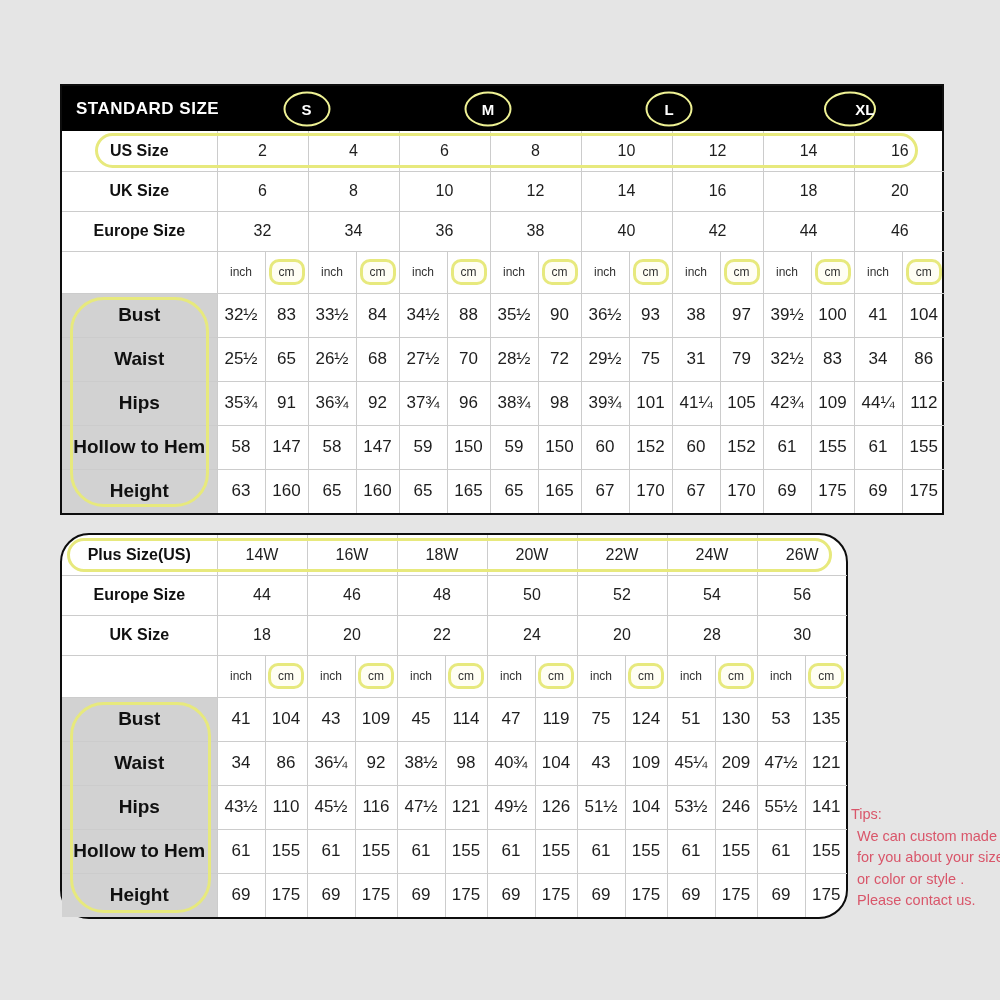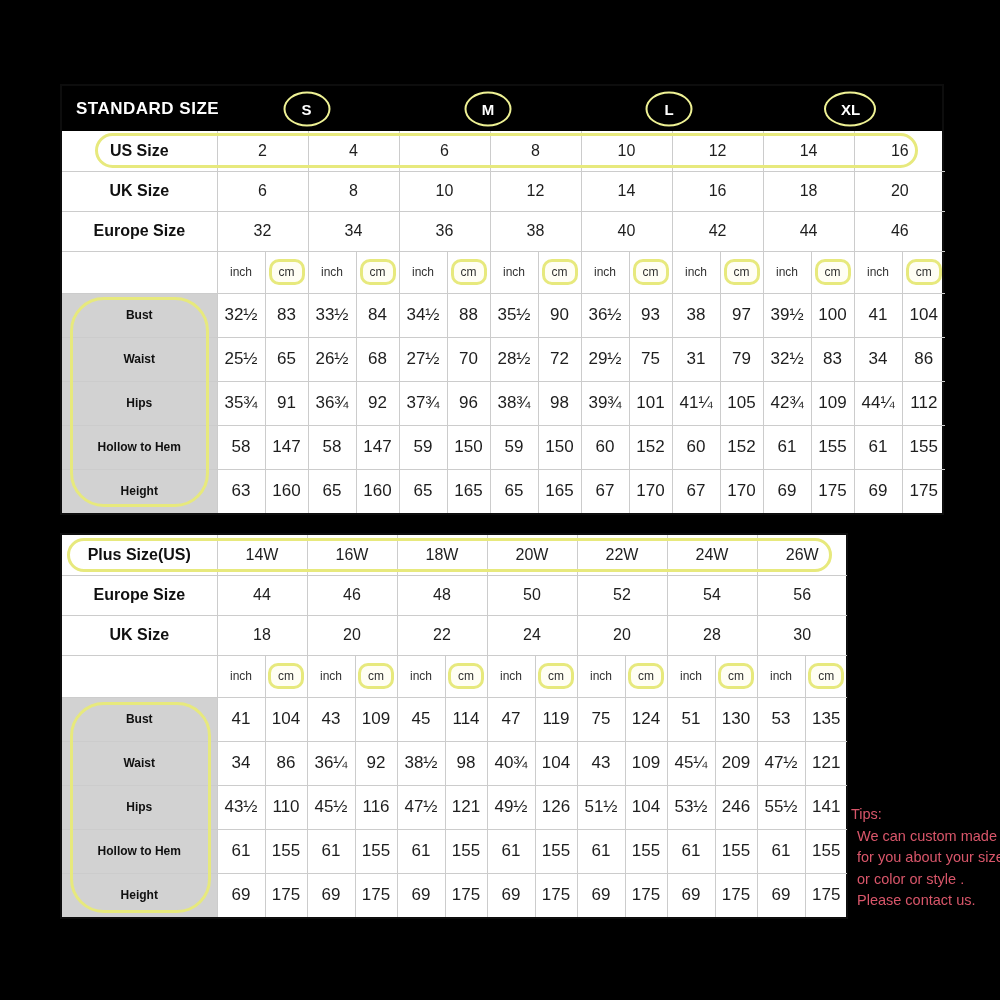--- a/index.html
+++ b/index.html
@@ -4,48 +4,48 @@
 <style>
   :root{
     --hl:#e7e97d;
     --grid:#cccccc;
     --label-bg:#d2d2d2;
     --ink:#1e1e1e;
     --tips:#d9566a;
   }
   *{box-sizing:border-box;margin:0;padding:0;}
   body{background:#fff;font-family:"Liberation Sans","DejaVu Sans",sans-serif;}
-  .page{position:relative;width:1000px;height:1000px;background:#000000;overflow:hidden;}
+  .page{position:relative;width:1000px;height:1000px;background:#e5e5e5;overflow:hidden;}
 
   .table-box{position:absolute;background:#fff;border:2px solid #0d0d0d;}
   .top-box{left:60px;top:84px;width:884px;}
-  .bottom-box{left:60px;top:533px;width:788px;}
+  .bottom-box{left:60px;top:533px;width:788px;border-radius:29px;}
 
   .black-header{position:relative;height:45px;background:#000;display:flex;align-items:center;padding-left:14px;overflow:visible;}
   .black-header .title{color:#fff;font-weight:bold;font-size:17px;letter-spacing:.5px;}
   .size-circle{position:absolute;top:50%;transform:translate(-50%,-50%);
     width:47px;height:35px;border:2.5px solid #eef194;border-radius:50%;
     display:flex;align-items:center;justify-content:center;
     color:#fff;font-weight:bold;font-size:15px;}
   .size-circle.c0{left:27.8%;}
   .size-circle.c1{left:48.4%;}
   .size-circle.c2{left:69.0%;}
-  .size-circle.c3{left:89.6%;width:52px;}
+  .size-circle.c3{left:89.6%;width:52px;justify-content:flex-end;}
 
   table{border-collapse:collapse;table-layout:fixed;width:100%;}
   td{border:1px solid var(--grid);text-align:center;vertical-align:middle;
      font-size:17px;color:var(--ink);padding:0;overflow:hidden;}
   tr td:first-child{border-left:0;}
   tr td:last-child{border-right:0;}
   tr:first-child td{border-top:0;}
   tr:last-child td{border-bottom:0;}
   tr.size-row{height:40px;}
   tr.unit-row{height:42px;}
   tr.measure-row{height:44px;}
-  td.lbl{font-weight:bold;font-size:12px;color:#101010;}
+  td.lbl{font-weight:bold;font-size:19px;color:#101010;}
   td.gray{background:var(--label-bg);}
   .size-row td{font-size:16px;}
   .unit-row td{font-size:12px;color:#333;}
   .cm-hl{display:inline-block;min-width:36px;padding:4px 6px;border:3px solid var(--hl);
     border-radius:10px;background:#fffef4;line-height:1;}
 
   .overlay{position:absolute;border:3px solid var(--hl);pointer-events:none;}
   .hl-row-top{left:33px;top:47px;width:823px;height:35px;border-radius:18px;}
   .hl-labels-top{left:8px;top:211px;width:139px;height:210px;border-radius:34px;}
   .hl-row-bottom{left:5px;top:3px;width:765px;height:34px;border-radius:17px;}

